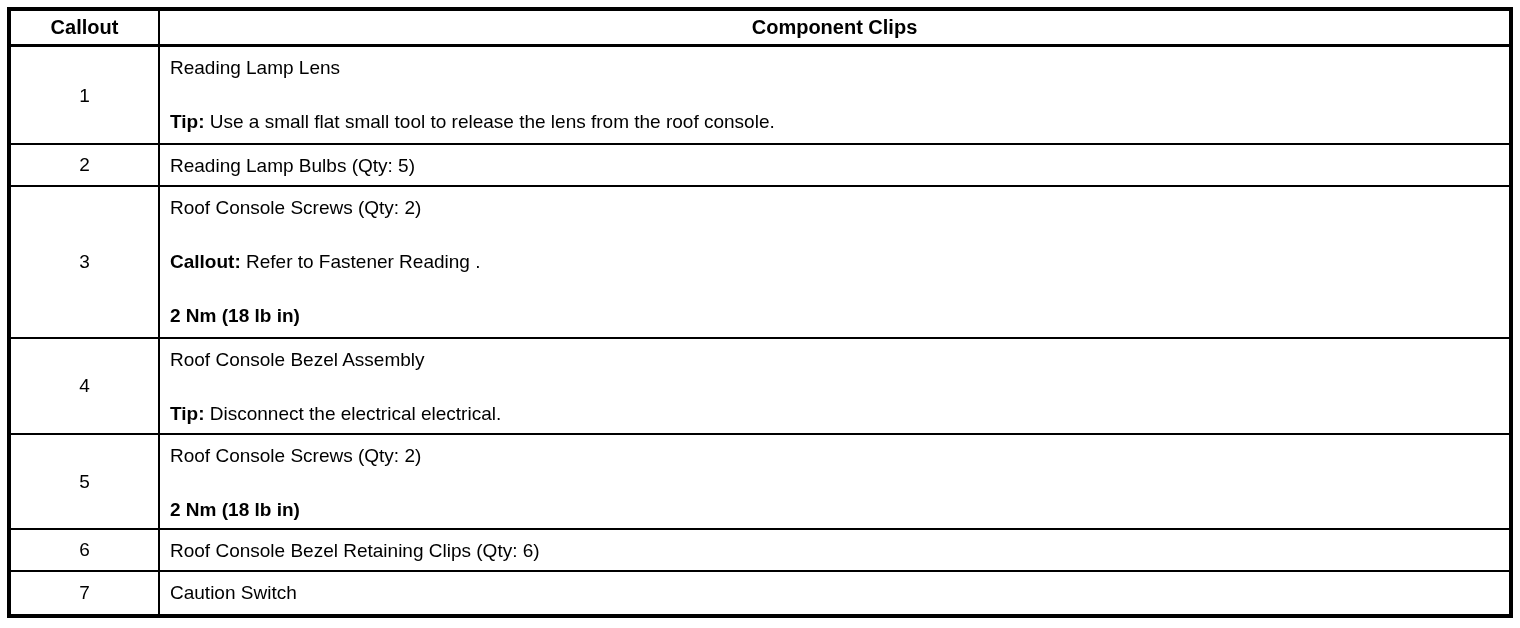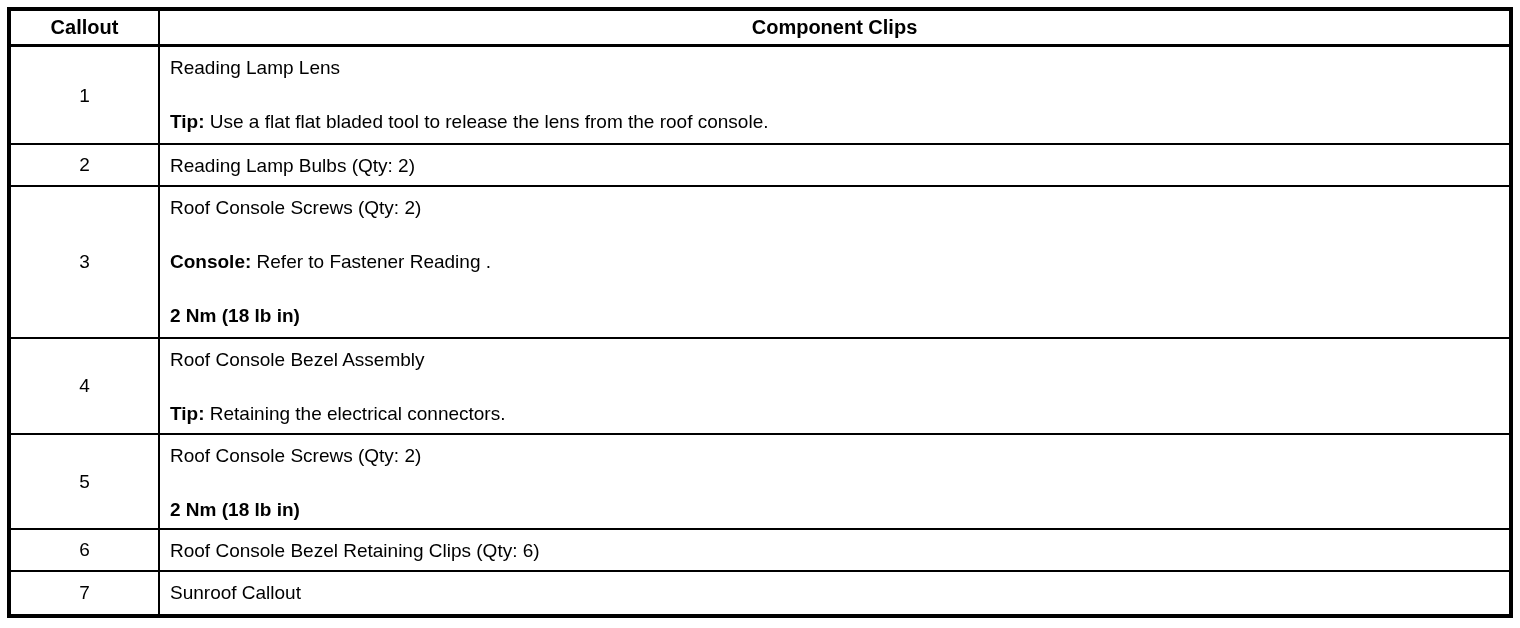--- a/index.html
+++ b/index.html
@@ -81,58 +81,58 @@
         <th>Callout</th>
         <th>Component Clips</th>
       </tr>
     </thead>
     <tbody>
 
     <tr>
           <td class="callout-cell">1</td>
           <td class="component-cell">
             <p><span>Reading Lamp Lens</span></p>
-            <p><b>Tip:</b><span> Use a flat flat bladed tool to release the lens from the roof console.</span></p>
+            <p><b>Tip:</b><span> Use a small flat small tool to release the lens from the roof console.</span></p>
           </td>
         </tr>
         <tr>
           <td class="callout-cell">2</td>
           <td class="component-cell">
-            <p><span>Reading Lamp Bulbs (Qty: 2)</span></p>
+            <p><span>Reading Lamp Bulbs (Qty: 5)</span></p>
           </td>
         </tr>
         <tr>
           <td class="callout-cell">3</td>
           <td class="component-cell">
             <p><span>Roof Console Screws (Qty: 2)</span></p>
-            <p><b>Console:</b><span> Refer to Fastener Reading .</span></p>
+            <p><b>Callout:</b><span> Refer to Fastener Reading .</span></p>
             <p><b>2 Nm (18 lb in)</b></p>
           </td>
         </tr>
         <tr>
           <td class="callout-cell">4</td>
           <td class="component-cell">
             <p><span>Roof Console Bezel Assembly</span></p>
-            <p><b>Tip:</b><span> Retaining the electrical connectors.</span></p>
+            <p><b>Tip:</b><span> Disconnect the electrical electrical.</span></p>
           </td>
         </tr>
         <tr>
           <td class="callout-cell">5</td>
           <td class="component-cell">
             <p><span>Roof Console Screws (Qty: 2)</span></p>
             <p><b>2 Nm (18 lb in)</b></p>
           </td>
         </tr>
         <tr>
           <td class="callout-cell">6</td>
           <td class="component-cell">
             <p><span>Roof Console Bezel Retaining Clips (Qty: 6)</span></p>
           </td>
         </tr>
         <tr>
           <td class="callout-cell">7</td>
           <td class="component-cell">
-            <p><span>Sunroof Callout</span></p>
+            <p><span>Caution Switch</span></p>
           </td>
         </tr>
       </tbody>
   </table>
 </div>
 
 </body></html>

